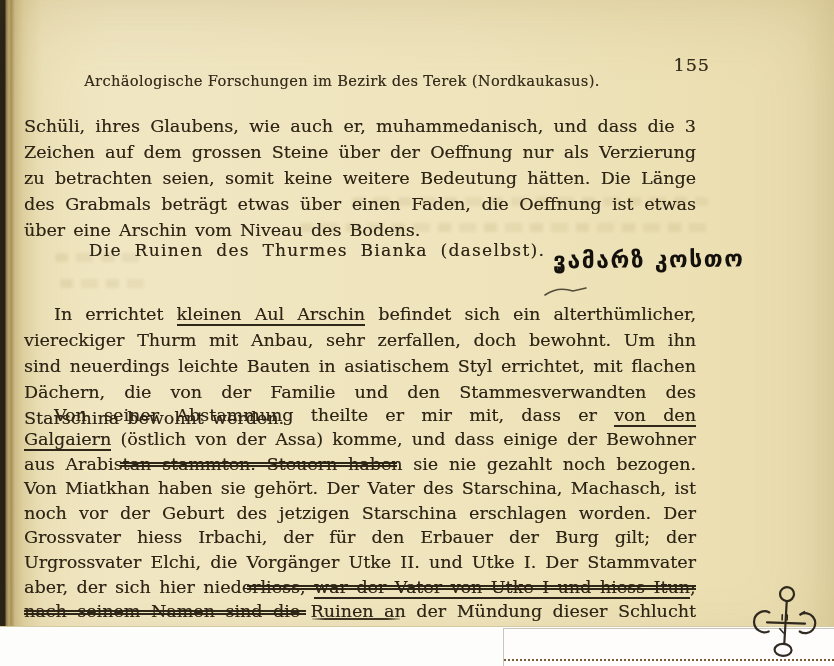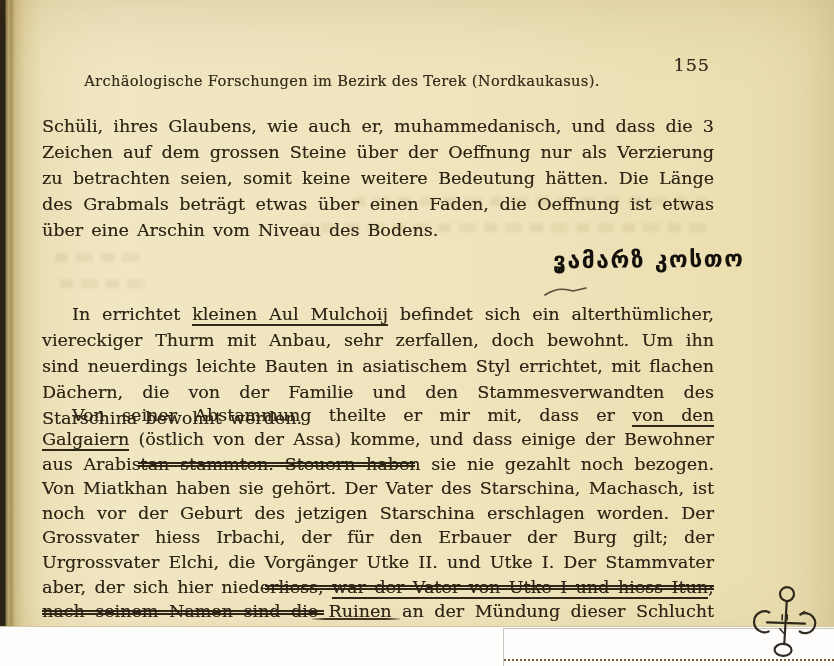--- a/index.html
+++ b/index.html
@@ -26,21 +26,21 @@
   .running-head .title{
     display:block;text-align:center;margin-right:70px;
     text-shadow:.2px .2px 0 rgba(53,44,28,.55);
     margin-top:16px;
   }
   .running-head .pageno{
     position:absolute;right:2px;top:-2px;font-size:17.5px;letter-spacing:1px;
     text-shadow:.2px .2px 0 rgba(53,44,28,.6);
   }
   .bodytext{
-    position:absolute;left:42px;width:672px;
+    position:absolute;left:24px;width:672px;
     color:#2d2415;font-size:17.5px;line-height:26px;
     text-align:justify;word-spacing:2.5px;
     text-shadow:.2px .2px 0 rgba(45,36,21,.45);
   }
   .para1{top:95px;}
   .heading-row{
     position:absolute;left:42px;top:240px;width:670px;
     color:#2d2415;font-size:17px;text-align:center;
     letter-spacing:1.3px;word-spacing:6px;
     text-shadow:.2px .2px 0 rgba(45,36,21,.5);
@@ -101,24 +101,27 @@
   <div class="bleed b3"></div>
   <div class="bleed b4"></div>
 
   <div class="running-head">
     <span class="title">Archäologische Forschungen im Bezirk des Terek (Nordkaukasus).</span>
     <span class="pageno">155</span>
   </div>
 
   <p class="bodytext para1"><span>Schüli, ihres Glaubens, wie auch er, muhammedanisch, und dass die 3 Zeichen auf dem grossen Steine über der Oeffnung nur als Verzierung zu betrachten seien, somit keine weitere Bedeutung hätten. Die Länge des Grabmals beträgt etwas über einen Faden, die Oeffnung ist etwas über eine Arschin vom Niveau des Bodens.</span></p>
 
+  <div class="heading-row">
+    <span class="headtxt">Die Ruinen des Thurmes Bianka (daselbst).</span>
+  </div>
   <span class="annotation-comma">,</span>
   <div class="annotation-georgian">ვამარზ კოსთო</div>
 
-  <p class="bodytext para2"><span>In errichtet </span><span class="u1">kleinen Aul Mulchoij</span><span> befindet sich ein alterthümlicher, viereckiger Thurm mit Anbau, sehr zerfallen, doch bewohnt. Um ihn sind neuerdings leichte Bauten in asiatischem Styl errichtet, mit flachen Dächern, die von der Familie und den Stammesverwandten des Starschina bewohnt werden.</span></p>
+  <p class="bodytext para2"><span>In errichtet </span><span class="u1">kleinen Aul Arschin</span><span> befindet sich ein alterthümlicher, viereckiger Thurm mit Anbau, sehr zerfallen, doch bewohnt. Um ihn sind neuerdings leichte Bauten in asiatischem Styl errichtet, mit flachen Dächern, die von der Familie und den Stammesverwandten des Starschina bewohnt werden.</span></p>
 
   <svg class="caret-mark" width="46" height="14" viewBox="0 0 46 14">
     <path d="M2 11 Q 15 2 30 7 L 43 4" fill="none" stroke="#3a3226" stroke-width="1.6" stroke-linecap="round"></path>
   </svg>
 
   <p class="bodytext para3"><span>Von seiner Abstammung theilte er mir mit, dass er </span><span class="u1">von den Galgaiern</span><span> </span><span class="u2">(östlich von der Assa) komme</span><span>, und dass einige der Bewohner aus Arabistan stammten. Steuern haben sie nie gezahlt noch bezogen. Von Miatkhan haben sie gehört. Der Vater des Starschina, Machasch, ist noch vor der Geburt des jetzigen Starschina erschlagen worden. Der Grossvater hiess Irbachi, der für den Erbauer der Burg gilt; der Urgrossvater Elchi, die </span><span class="u2">Vorgänger Utke II. und Utke I. Der Stammvater aber, der sich hier niederliess,</span><span> </span><span class="u1">war der Vater von Utke I und hiess Itun</span><span>; nach seinem Namen sind die Ruinen an der Mündung dieser Schlucht ins Hochthal des Argun benannt.</span></p>
 
   <div class="divider"></div>
 </div>
 

